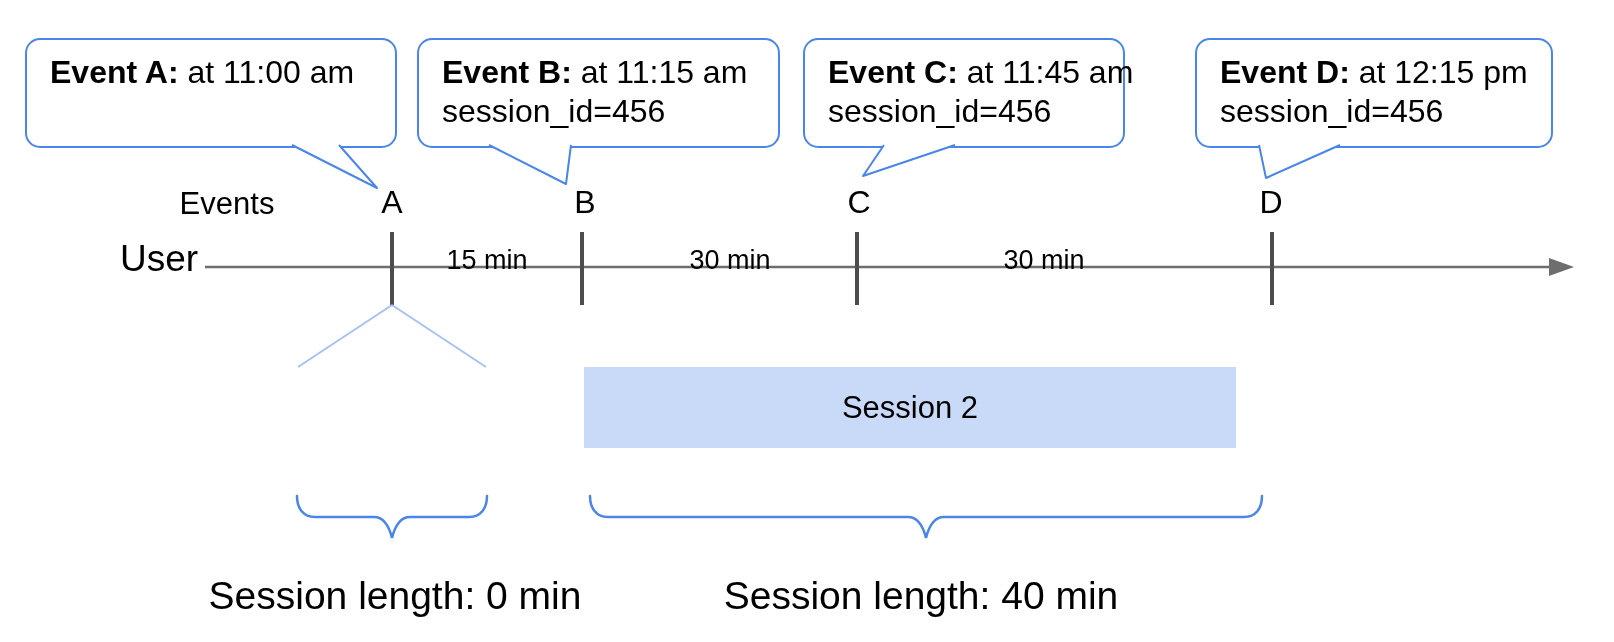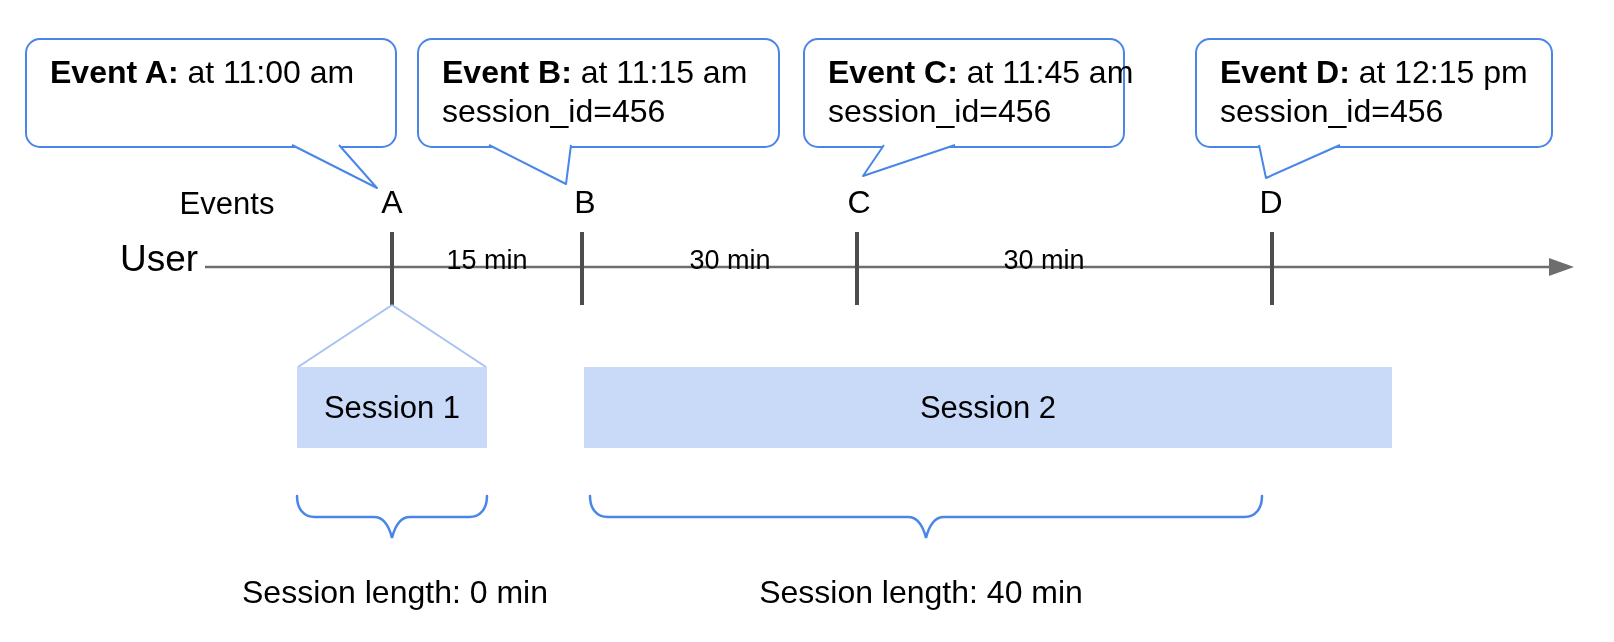--- a/index.html
+++ b/index.html
@@ -23,21 +23,21 @@
   .events-lbl { position:absolute; z-index:1; font-size:31px; transform:translateX(-50%); }
   .user-lbl { position:absolute; z-index:1; font-size:37px; }
   .interval-lbl {
     position:absolute; z-index:1; font-size:27px; transform:translateX(-50%); white-space:nowrap;margin-top:28px;
   }
   .session-box {
     position:absolute; z-index:1; background:#c9daf8;
     display:flex; align-items:center; justify-content:center; font-size:31px;
   }
   .length-lbl {
-    position:absolute; z-index:1; font-size:32px; transform:translateX(-50%); white-space:nowrap;
+    position:absolute; z-index:1; font-size:39px; transform:translateX(-50%); white-space:nowrap;
   }
 </style>
 </head>
 <body>
 
 <div class="stage">
 
   <svg class="layer base-layer" width="1614" height="642" viewBox="0 0 1614 642">
 
     <line x1="205" y1="267" x2="1553" y2="267" stroke-width="2.5" stroke="#6e6e6e"></line>
@@ -88,23 +88,20 @@
 
   <div class="evt-letter" style="left:392px; top:186px;">A</div>
   <div class="evt-letter" style="left:585px; top:186px;">B</div>
   <div class="evt-letter" style="left:859px; top:186px;">C</div>
   <div class="evt-letter" style="left:1271px; top:186px;">D</div>
 
   <div class="interval-lbl" style="left:487px; top:217px;">15 min</div>
   <div class="interval-lbl" style="left:730px; top:217px;">30 min</div>
   <div class="interval-lbl" style="left:1044px; top:217px;">30 min</div>
 
-  <div class="session-box" style="left:297px; top:367px; width:190px; height:81px;">
-    <span>Session 1</span>
-  </div>
-  <div class="session-box" style="left:584px; top:367px; width:808px; height:81px;">
+  <div class="session-box" style="left:584px; top:367px; width:652px; height:81px;">
     <span>Session 2</span>
   </div>
 
   <div class="length-lbl" style="left:395px; top:574px;">Session length: 0 min</div>
   <div class="length-lbl" style="left:921px; top:574px;">Session length: 40 min</div>
 
 </div>
 
 </body></html>

